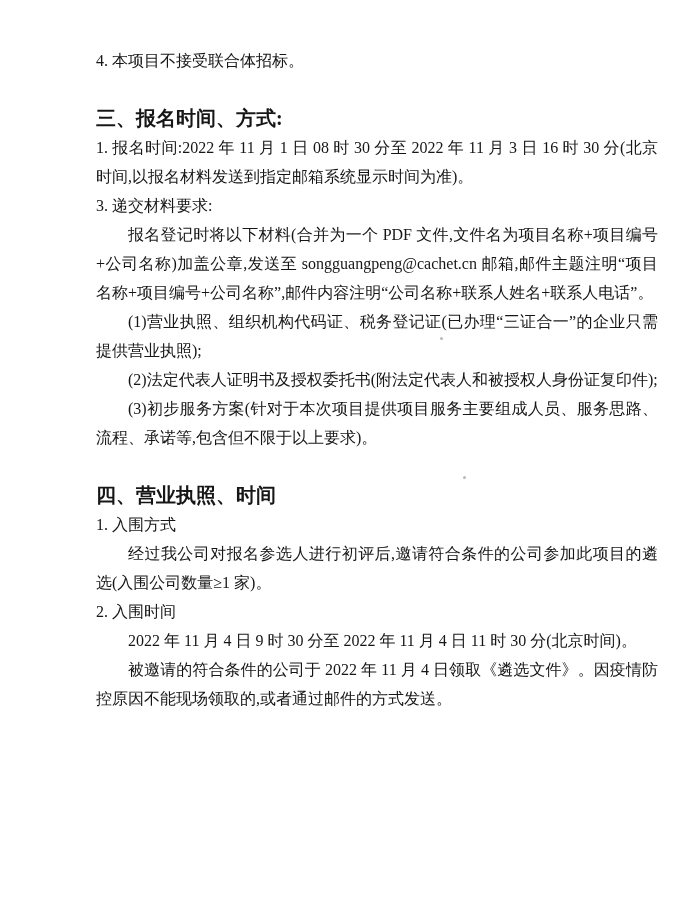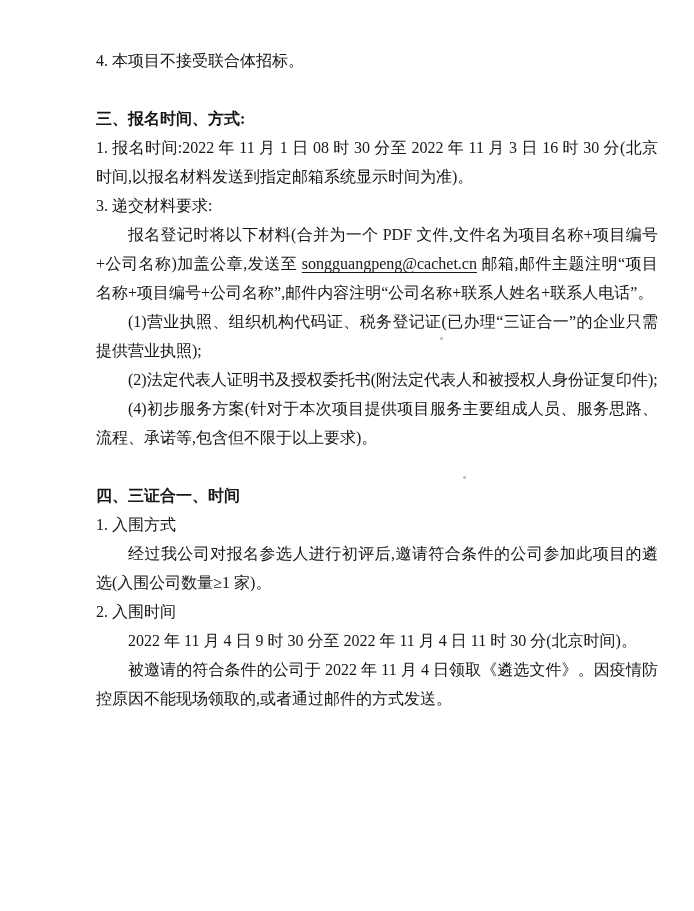--- a/index.html
+++ b/index.html
@@ -23,28 +23,27 @@
     overflow: hidden;
   }
   .para {
     margin: 0;
   }
   .para.indent {
     text-indent: 32px;
   }
   .heading {
     margin: 29px 0 0 0;
-    font-size: 16px;
+    font-size: 20px;
     line-height: 29px;
     font-weight: bold;
     text-align: left;
   }
   .email-link {
     color: inherit;
-    text-decoration: underline;
     text-underline-offset: 3px;
   }
   .speck {
     position: absolute;
     width: 3px;
     height: 3px;
     border-radius: 50%;
     background: #b9b9b9;
   }
   .speck-1 { left: 440px; top: 337px; }
@@ -63,23 +62,23 @@
 
 
   <p class="para">3. 递交材料要求:</p>
 
   <p class="para indent"><span>报名登记时将以下材料(合并为一个 PDF 文件,文件名为项目名称+项目编号+公司名称)加盖公章,发送至 </span><a class="email-link">songguangpeng@cachet.cn</a><span> 邮箱,邮件主题注明“项目名称+项目编号+公司名称”,邮件内容注明“公司名称+联系人姓名+联系人电话”。</span></p>
 
   <p class="para indent">(1)营业执照、组织机构代码证、税务登记证(已办理“三证合一”的企业只需提供营业执照);</p>
 
   <p class="para indent">(2)法定代表人证明书及授权委托书(附法定代表人和被授权人身份证复印件);</p>
 
-  <p class="para indent">(4)初步服务方案(针对于本次项目提供项目服务主要组成人员、服务思路、流程、承诺等,包含但不限于以上要求)。</p>
+  <p class="para indent">(3)初步服务方案(针对于本次项目提供项目服务主要组成人员、服务思路、流程、承诺等,包含但不限于以上要求)。</p>
 
-  <p class="heading">四、三证合一、时间</p>
+  <p class="heading">四、营业执照、时间</p>
 
   <p class="para">1. 入围方式</p>
 
   <p class="para indent">经过我公司对报名参选人进行初评后,邀请符合条件的公司参加此项目的遴选(入围公司数量≥1 家)。</p>
 
   <p class="para">2. 入围时间</p>
 
   <p class="para indent">2022 年 11 月 4 日 9 时 30 分至 2022 年 11 月 4 日 11 时 30 分(北京时间)。</p>
 
 

